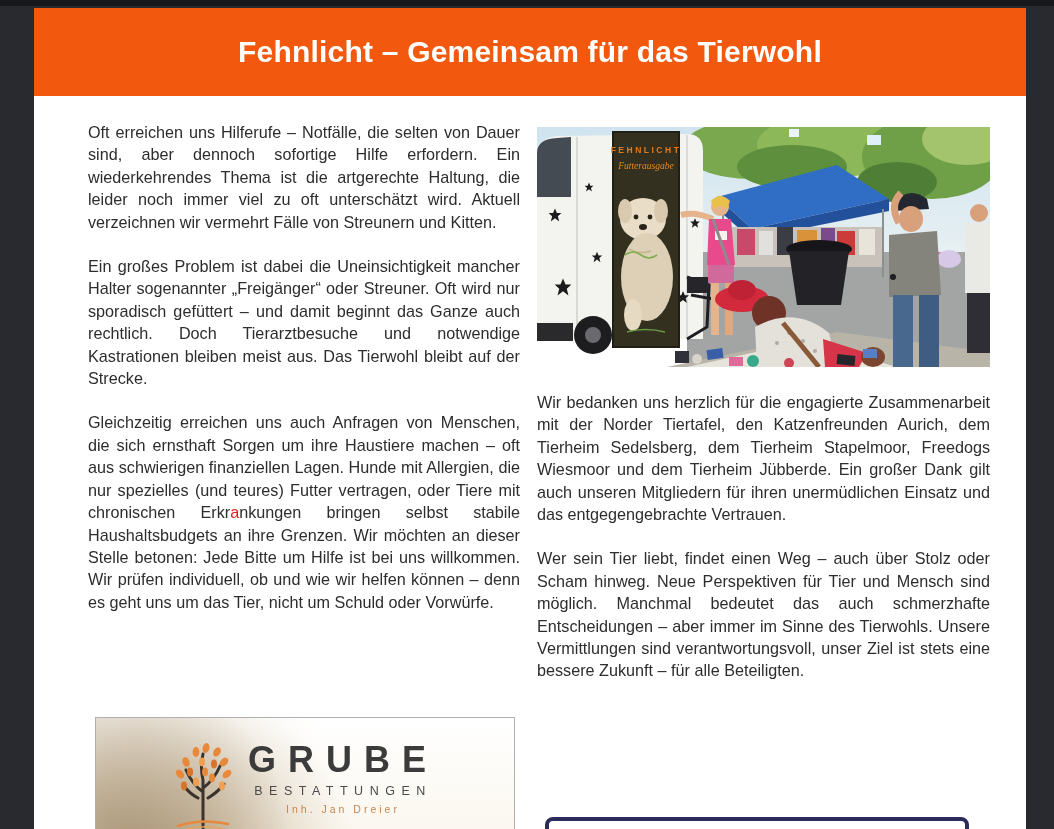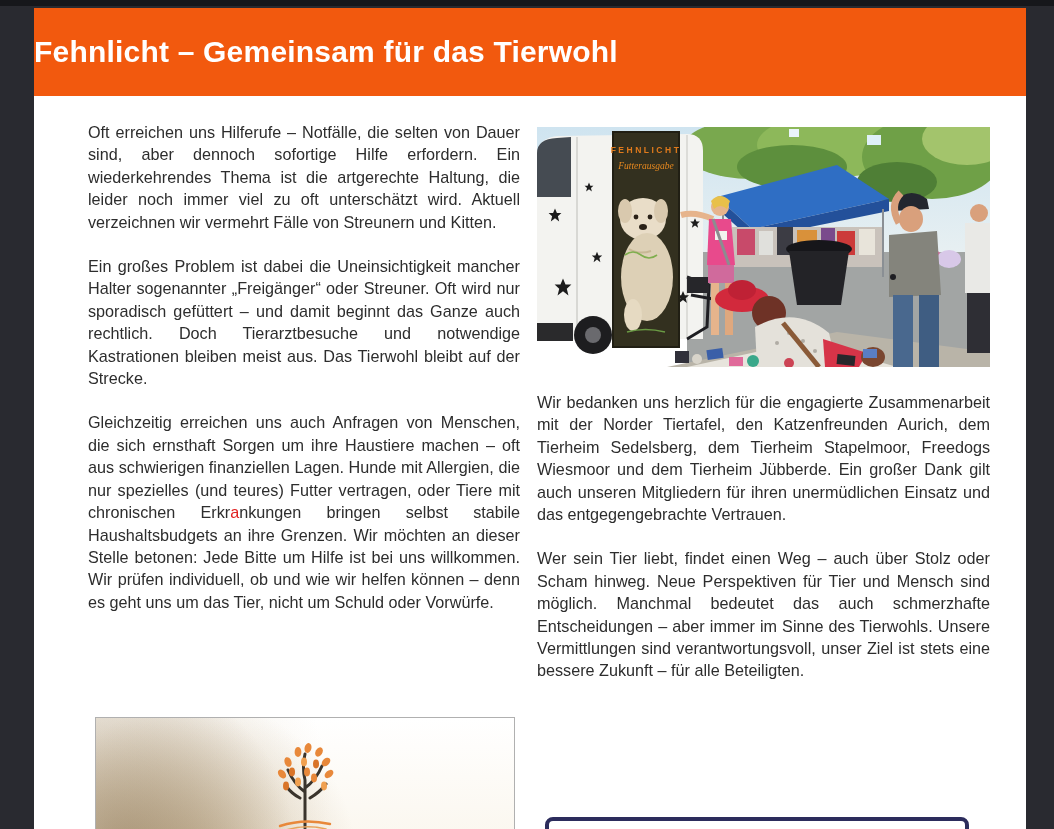--- a/index.html
+++ b/index.html
@@ -8,21 +8,21 @@
     background:#292a30;
     font-family:"Liberation Sans", sans-serif;
   }
   .top-edge{position:absolute;left:0;top:0;width:1054px;height:6px;background:#16171b;}
   .page{
     position:absolute;left:34px;top:8px;width:992px;height:821px;
     background:#ffffff;overflow:hidden;
   }
   .header{
     position:absolute;left:0;top:0;width:992px;height:88px;
-    background:#f2590e;display:flex;align-items:center;
+    background:#f2590e;display:flex;align-items:center;justify-content:center;
   }
   .header h1{
     margin:0;color:#ffffff;font-size:30px;font-weight:bold;letter-spacing:.2px;
   }
   .col{position:absolute;color:#2d2d2d;font-size:16.2px;line-height:22.4px;
     text-align:justify;hyphens:auto;-webkit-hyphens:auto;}
   .col p{margin:0 0 22px 0;}
   .left-col{left:54px;top:113px;width:432px;}
   .right-col{left:503px;top:119px;width:453px;}
   .red-letter{color:#e02020;}
@@ -239,18 +239,23 @@
           <ellipse cx="42" cy="24" rx="3" ry="4.4" fill="#d97428"></ellipse>
           <ellipse cx="24" cy="42" rx="3" ry="4.4" fill="#f0a050"></ellipse>
           <ellipse cx="40" cy="38" rx="3" ry="4.4"></ellipse>
           <ellipse cx="12" cy="46" rx="3" ry="4.4" fill="#d97428"></ellipse>
           <ellipse cx="50" cy="46" rx="3" ry="4.4" fill="#f0a050"></ellipse>
           <ellipse cx="33" cy="32" rx="3" ry="4.4"></ellipse>
         </g>
         <path d="M6,86 Q30,78 56,84" stroke="#e8883a" stroke-width="2.4" fill="none" stroke-linecap="round"></path>
         <path d="M12,90 Q32,84 52,89" stroke="#e8a35a" stroke-width="1.6" fill="none" stroke-linecap="round"></path>
       </svg>
+      <div class="ad-text">
+        <div class="ad-brand">GRUBE</div>
+        <div class="ad-category">BESTATTUNGEN</div>
+        <div class="ad-owner">Inh. Jan Dreier</div>
+      </div>
     </div>
   </div>
 
   <div class="contact-box"></div>
 
 </div>
 
 </body></html>

